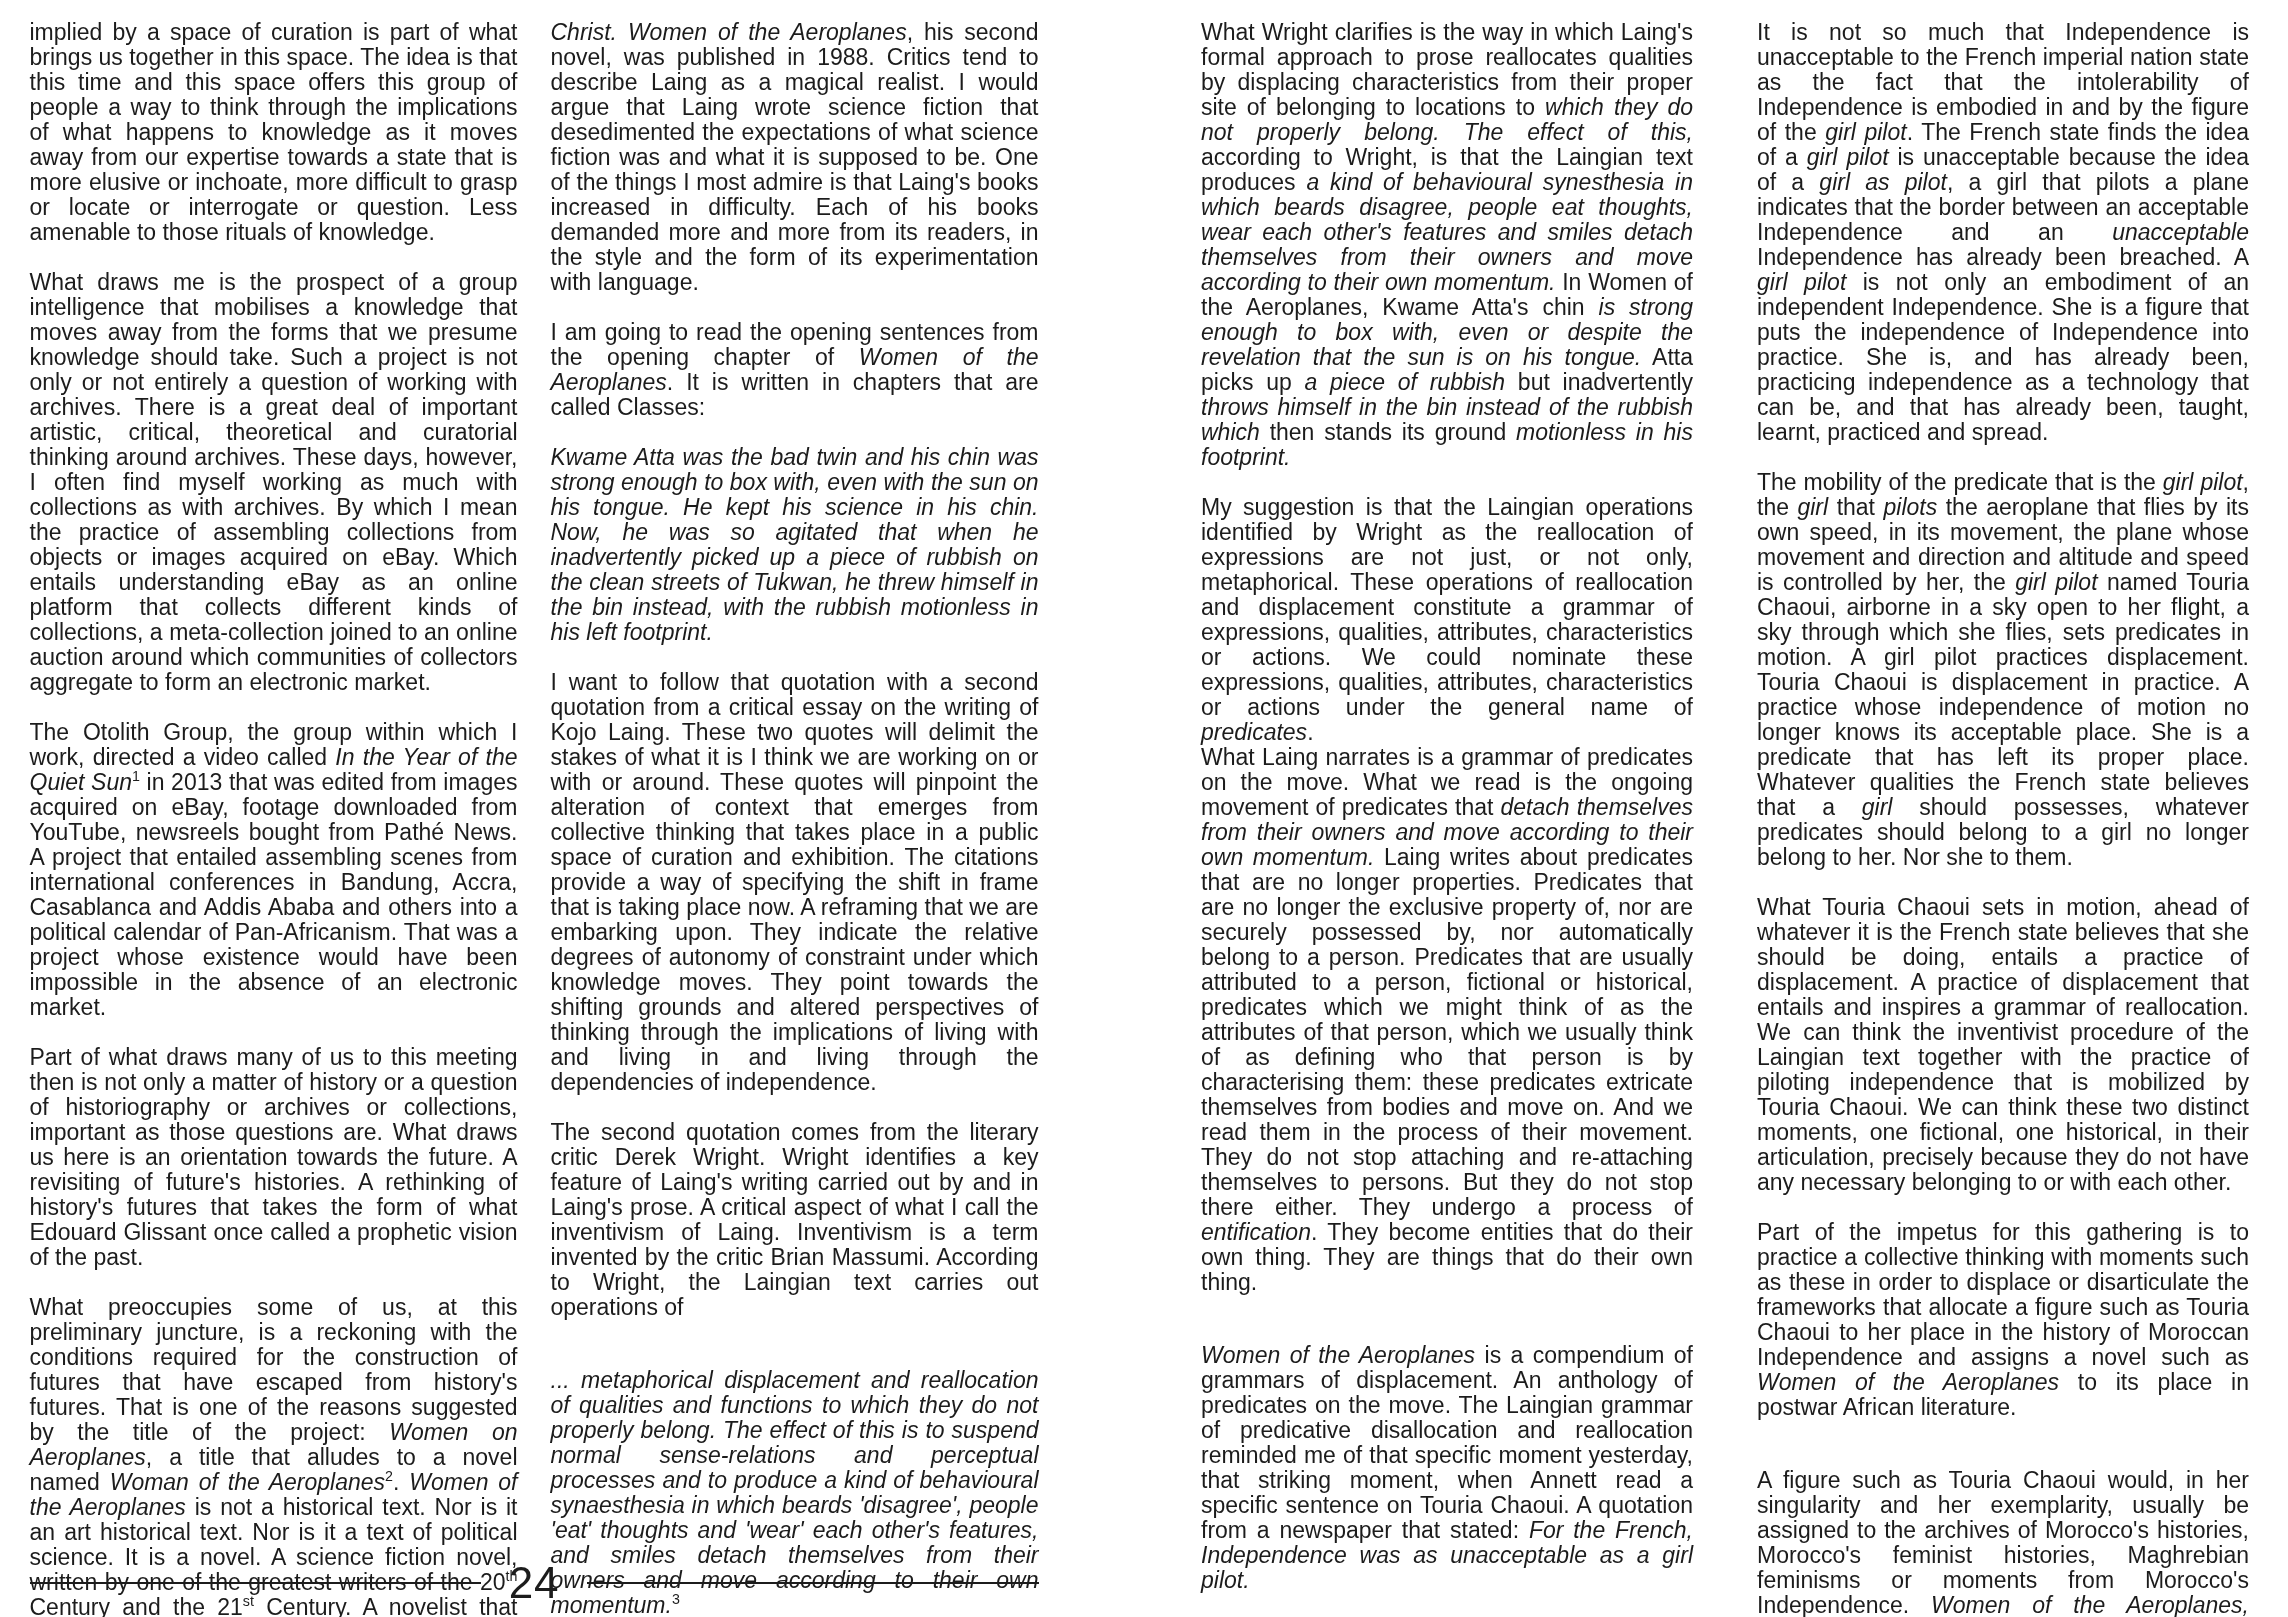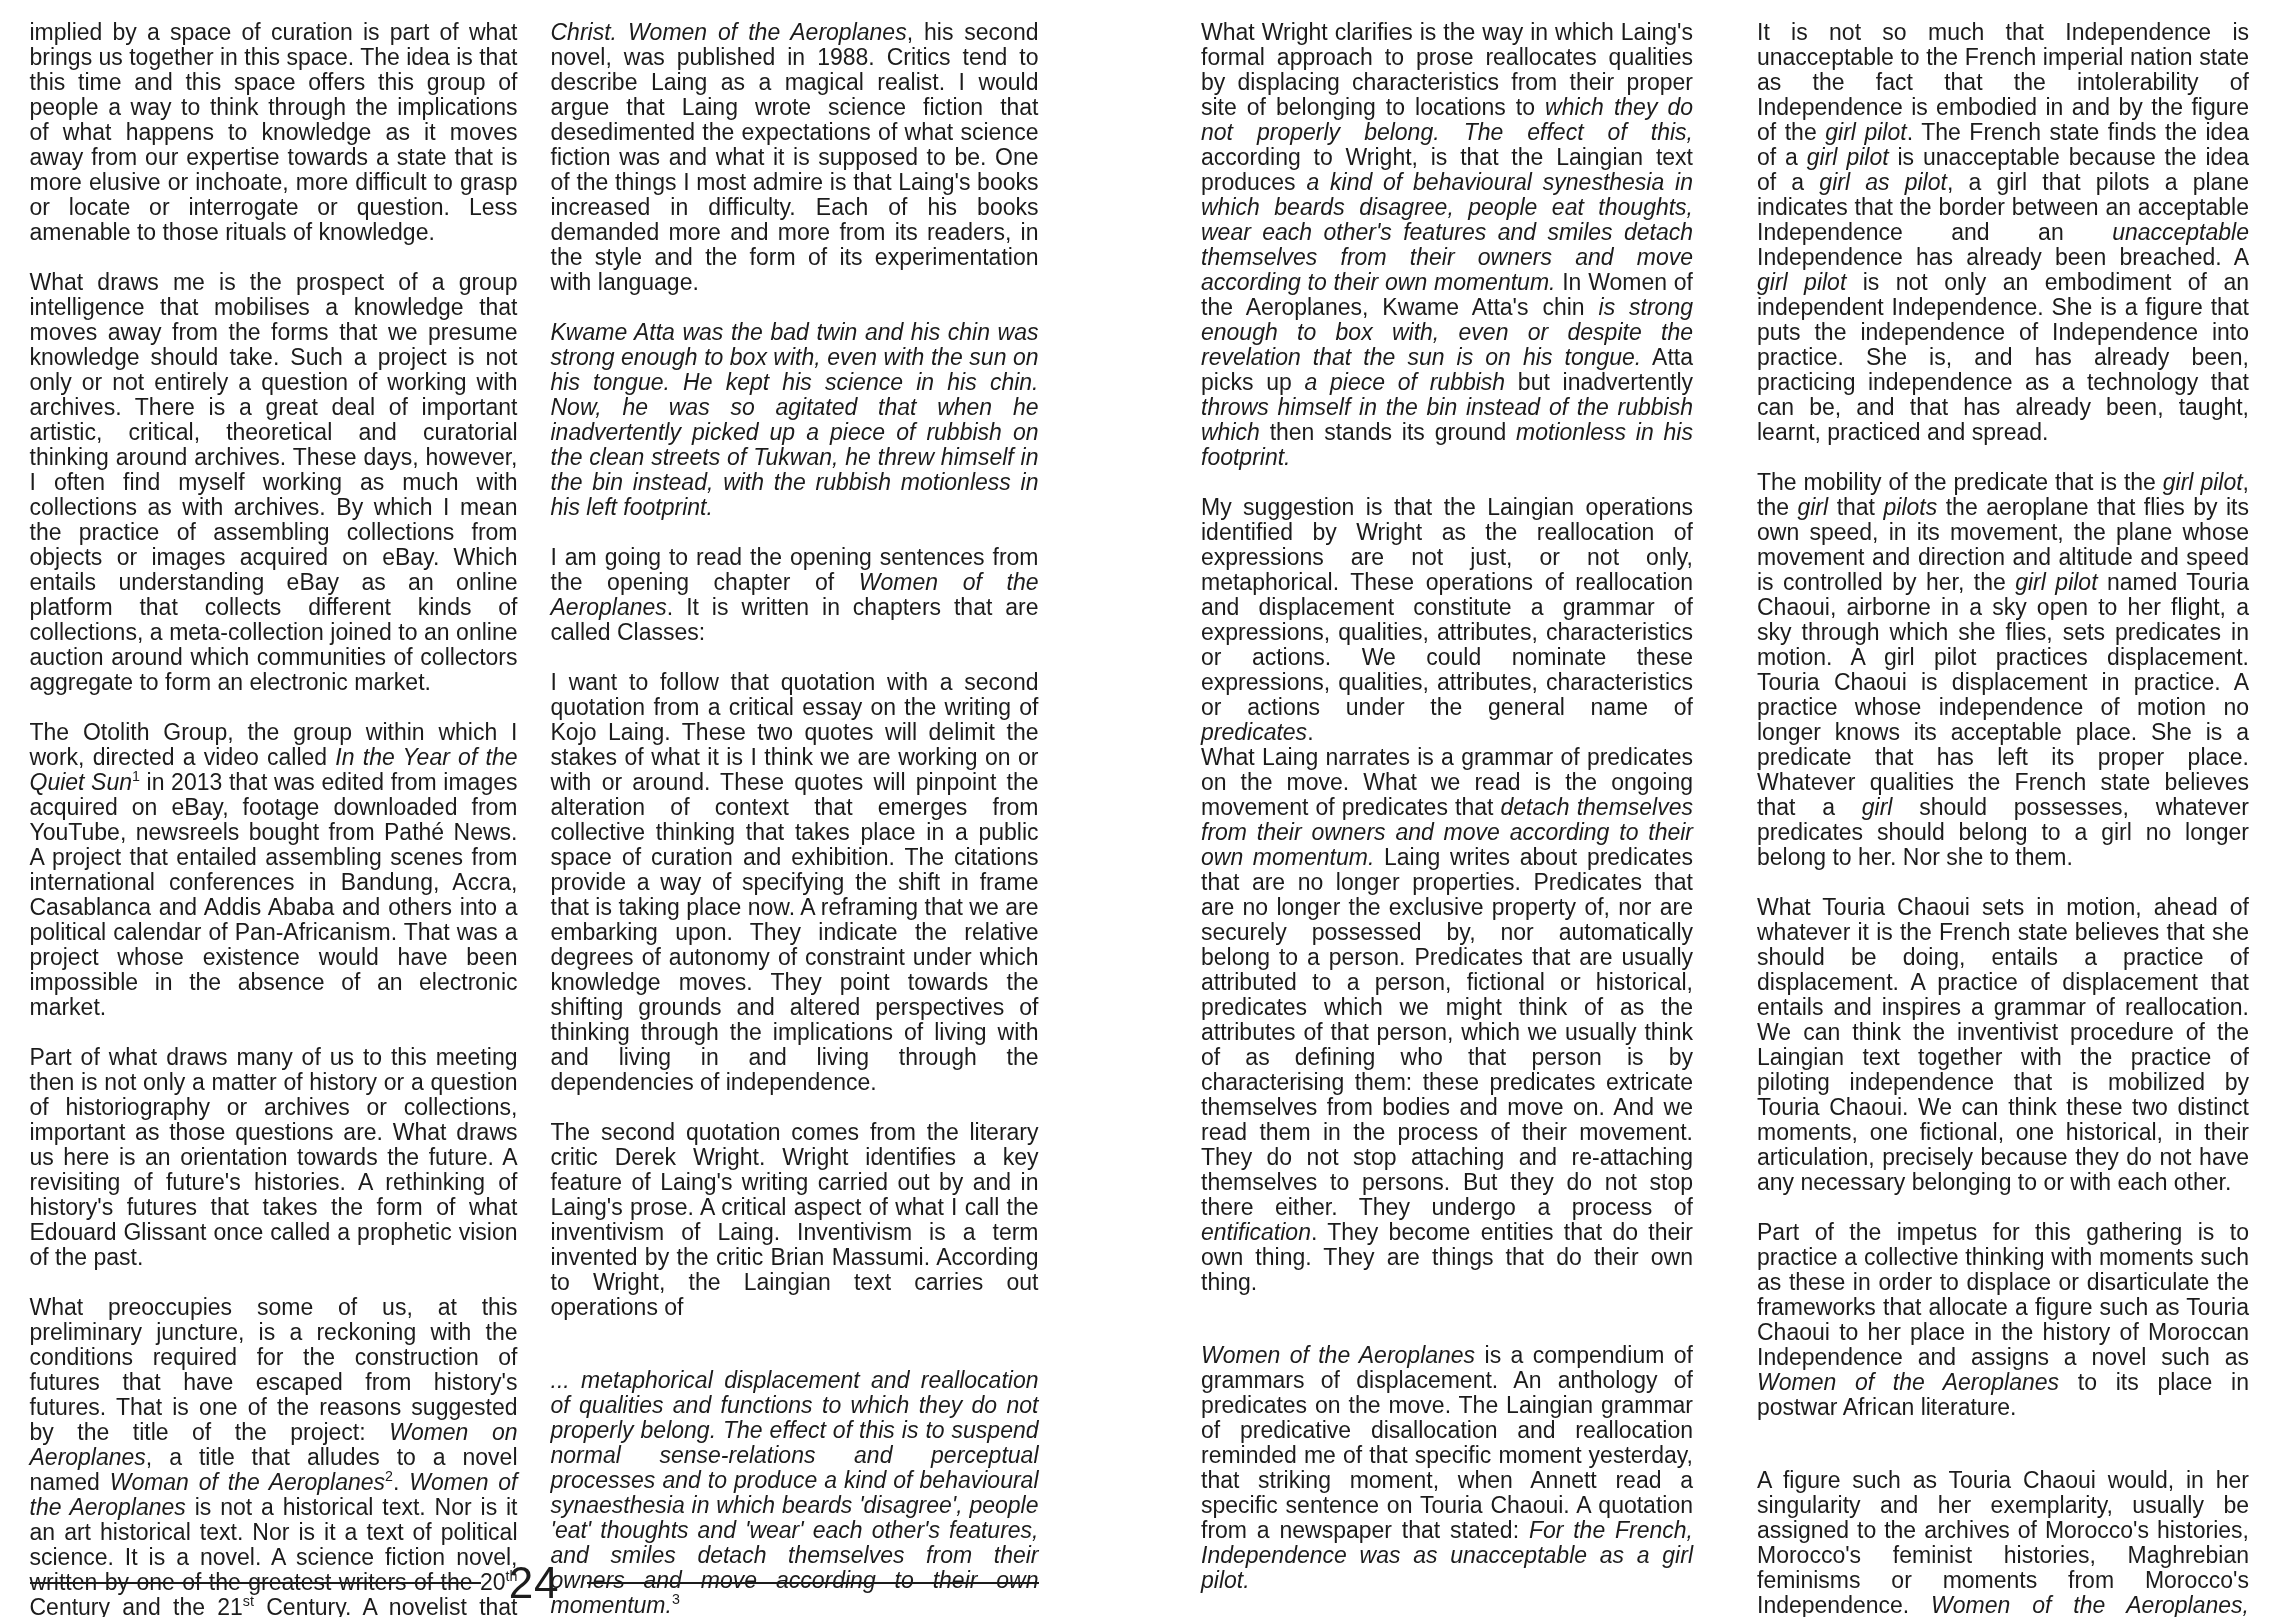--- a/index.html
+++ b/index.html
@@ -76,22 +76,22 @@
       <div class="col">
           <p>implied by a space of curation is part of what brings us together in this space. The idea is that this time and this space offers this group of people a way to think through the implications of what happens to knowledge as it moves away from our expertise towards a state that is more elusive or inchoate, more difficult to grasp or locate or interrogate or question. Less amenable to those rituals of knowledge.</p>
           <p>What draws me is the prospect of a group intelligence that mobilises a knowledge that moves away from the forms that we presume knowledge should take. Such a project is not only or not entirely a question of working with archives. There is a great deal of important artistic, critical, theoretical and curatorial thinking around archives. These days, however, I often find myself working as much with collections as with archives. By which I mean the practice of assembling collections from objects or images acquired on eBay. Which entails understanding eBay as an online platform that collects different kinds of collections, a meta-collection joined to an online auction around which communities of collectors aggregate to form an electronic market.</p>
           <p>The Otolith Group, the group within which I work, directed a video called <i>In the Year of the Quiet Sun</i><sup>1</sup> in 2013 that was edited from images acquired on eBay, footage downloaded from YouTube, newsreels bought from Pathé News. A project that entailed assembling scenes from international conferences in Bandung, Accra, Casablanca and Addis Ababa and others into a political calendar of Pan-Africanism. That was a project whose existence would have been impossible in the absence of an electronic market.</p>
           <p>Part of what draws many of us to this meeting then is not only a matter of history or a question of historiography or archives or collections, important as those questions are. What draws us here is an orientation towards the future. A revisiting of future's histories. A rethinking of history's futures that takes the form of what Edouard Glissant once called a prophetic vision of the past.</p>
           <p>What preoccupies some of us, at this preliminary juncture, is a reckoning with the conditions required for the construction of futures that have escaped from history's futures. That is one of the reasons suggested by the title of the project: <i>Women on Aeroplanes</i>, a title that alludes to a novel named <i>Woman of the Aeroplanes</i><sup>2</sup>. <i>Women of the Aeroplanes</i> is not a historical text. Nor is it an art historical text. Nor is it a text of political science. It is a novel. A science fiction novel, written by one of the greatest writers of the 20<sup>th</sup> Century and the 21<sup>st</sup> Century. A novelist that died in 2017: Kojo Laing.</p>
           <p>Laing wrote four novels: <i>Search Sweet Country, Women of the Aeroplanes, Major Gentl and the Achimota Wars,</i> his final novel <i>Big Bishop Roko and the Alter-Gangsters,</i> a volume of poetry entitled <i>According</i> and an utterly amazing short story entitled <i>Vacancy for the Post of Jesus</i></p>
         </div>
       <div class="col">
           <p><i>Christ. Women of the Aeroplanes</i>, his second novel, was published in 1988. Critics tend to describe Laing as a magical realist. I would argue that Laing wrote science fiction that desedimented the expectations of what science fiction was and what it is supposed to be. One of the things I most admire is that Laing's books increased in difficulty. Each of his books demanded more and more from its readers, in the style and the form of its experimentation with language.</p>
+          <p>I am going to read the opening sentences from the opening chapter of <i>Women of the Aeroplanes</i>. It is written in chapters that are called Classes:</p>
           <p><i>Kwame Atta was the bad twin and his chin was strong enough to box with, even with the sun on his tongue. He kept his science in his chin. Now, he was so agitated that when he inadvertently picked up a piece of rubbish on the clean streets of Tukwan, he threw himself in the bin instead, with the rubbish motionless in his left footprint.</i></p>
-          <p>I am going to read the opening sentences from the opening chapter of <i>Women of the Aeroplanes</i>. It is written in chapters that are called Classes:</p>
           <p>I want to follow that quotation with a second quotation from a critical essay on the writing of Kojo Laing. These two quotes will delimit the stakes of what it is I think we are working on or with or around. These quotes will pinpoint the alteration of context that emerges from collective thinking that takes place in a public space of curation and exhibition. The citations provide a way of specifying the shift in frame that is taking place now. A reframing that we are embarking upon. They indicate the relative degrees of autonomy of constraint under which knowledge moves. They point towards the shifting grounds and altered perspectives of thinking through the implications of living with and living in and living through the dependencies of independence.</p>
           <p>The second quotation comes from the literary critic Derek Wright. Wright identifies a key feature of Laing's writing carried out by and in Laing's prose. A critical aspect of what I call the inventivism of Laing. Inventivism is a term invented by the critic Brian Massumi. According to Wright, the Laingian text carries out operations of</p>
           <p><i>... metaphorical displacement and reallocation of qualities and functions to which they do not properly belong. The effect of this is to suspend normal sense-relations and perceptual processes and to produce a kind of behavioural synaesthesia in which beards 'disagree', people 'eat' thoughts and 'wear' each other's features, and smiles detach themselves from their owners and move according to their own momentum.</i><sup>3</sup></p>
         </div>
     </div>
     <footer class="pagefoot">
       <span class="rule"></span>
       <span class="pagenum">24</span>
       <span class="rule"></span>
     </footer>

